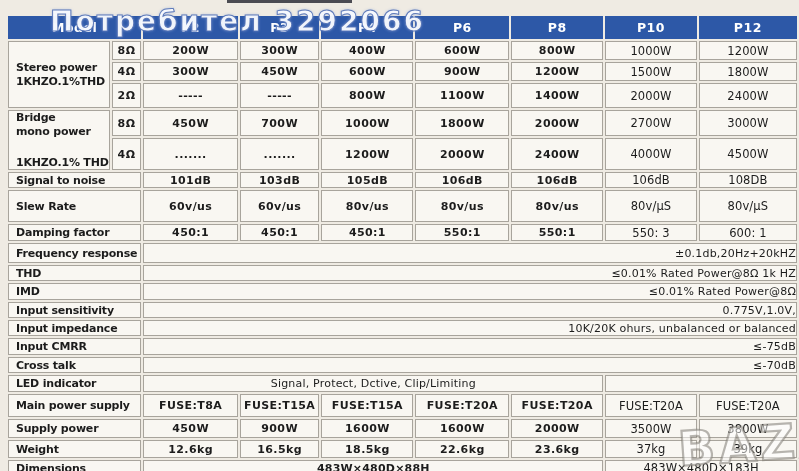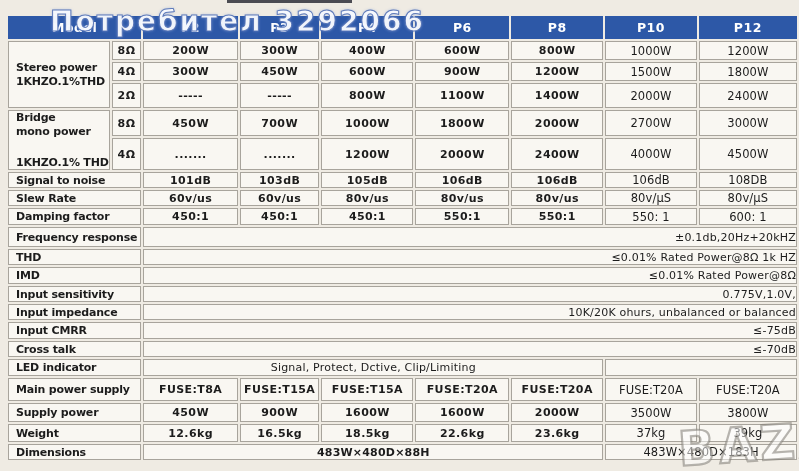--- a/index.html
+++ b/index.html
@@ -172,38 +172,38 @@
     <tr class="vrow" style="height:16px">
       <td class="lbl" colspan="2">Signal to noise</td>
       <td>101dB</td>
           <td>103dB</td>
           <td>105dB</td>
           <td>106dB</td>
           <td>106dB</td>
           <td>106dB</td>
           <td>108DB</td>
     </tr>
-    <tr class="vrow" style="height:16px">
+    <tr class="vrow" style="height:32px">
       <td class="lbl" colspan="2">Slew Rate</td>
       <td>60v/us</td>
           <td>60v/us</td>
           <td>80v/us</td>
           <td>80v/us</td>
           <td>80v/us</td>
           <td>80v/µS</td>
           <td>80v/µS</td>
     </tr>
     <tr class="vrow" style="height:17px">
       <td class="lbl" colspan="2">Damping factor</td>
       <td>450:1</td>
           <td>450:1</td>
           <td>450:1</td>
           <td>550:1</td>
           <td>550:1</td>
-          <td>550: 1</td>
+          <td>550: 3</td>
           <td>600: 1</td>
     </tr>
 
     <tr style="height:20px">
       <td class="lbl" colspan="2">Frequency response</td>
       <td class="span pr" colspan="7">±0.1db,20Hz+20kHZ</td>
     </tr>
     <tr style="height:16px">
       <td class="lbl" colspan="2">THD</td>
       <td class="span pr" colspan="7">≤0.01%  Rated Power@8Ω 1k HZ</td>

